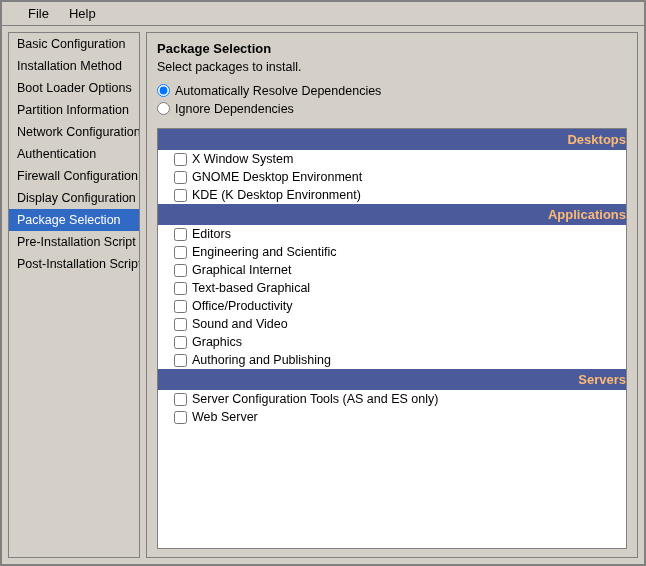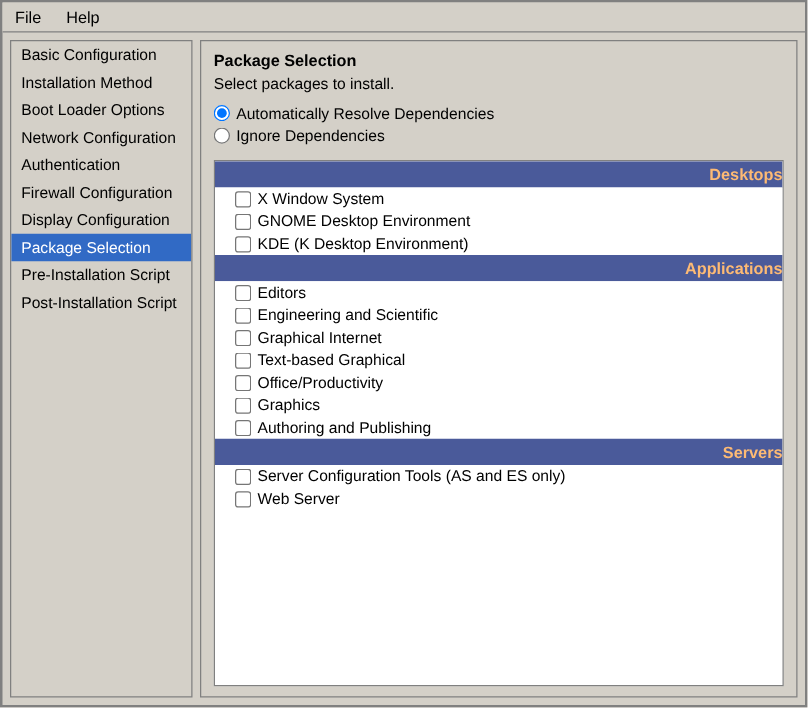--- a/index.html
+++ b/index.html
@@ -15,38 +15,38 @@
       width: 646px;
       height: 566px;
       background: #d4d0c8;
       border: 2px solid #808080;
       display: flex;
       flex-direction: column;
     }
     .menubar {
       background: #d4d0c8;
       display: flex;
-      padding: 2px 4px;
+      padding: 2px 20px;
       border-bottom: 1px solid #808080;
       gap: 8px;
     }
     .menubar-item {
       padding: 2px 6px;
       cursor: pointer;
       color: #000;
     }
     .content-area {
       display: flex;
       flex: 1;
       overflow: hidden;
       padding: 6px;
       gap: 6px;
     }
     .sidebar {
-      width: 146px;
+      width: 132px;
       background: #d4d0c8;
       border: 1px solid #808080;
       display: flex;
       flex-direction: column;
       overflow-y: auto;
       flex-shrink: 0;
     }
     .sidebar-item {
       padding: 4px 8px;
       cursor: pointer;
@@ -131,20 +131,21 @@
     <span class="menubar-item">Help</span>
   </div>
 
   <div class="content-area">
 
     <div class="sidebar">
 
     <div class="sidebar-item">Basic Configuration</div>
         <div class="sidebar-item">Installation Method</div>
         <div class="sidebar-item">Boot Loader Options</div>
+        <div class="sidebar-item">Partition Information</div>
         <div class="sidebar-item">Network Configuration</div>
         <div class="sidebar-item">Authentication</div>
         <div class="sidebar-item">Firewall Configuration</div>
         <div class="sidebar-item">Display Configuration</div>
         <div class="sidebar-item active">Package Selection</div>
         <div class="sidebar-item">Pre-Installation Script</div>
         <div class="sidebar-item">Post-Installation Script</div>
       </div>
 
     <div class="main-panel">
@@ -193,20 +194,24 @@
           <div class="package-item">
             <input type="checkbox" style="">
             <span>Text-based Graphical</span>
           </div>
           <div class="package-item">
             <input type="checkbox" style="">
             <span>Office/Productivity</span>
           </div>
           <div class="package-item">
             <input type="checkbox" style="">
+            <span>Sound and Video</span>
+          </div>
+          <div class="package-item">
+            <input type="checkbox" style="">
             <span>Graphics</span>
           </div>
           <div class="package-item">
             <input type="checkbox" style="">
             <span>Authoring and Publishing</span>
           </div>
           <div class="section-header">Servers</div>
           <div class="package-item">
             <input type="checkbox" style="">
             <span>Server Configuration Tools (AS and ES only)</span>

